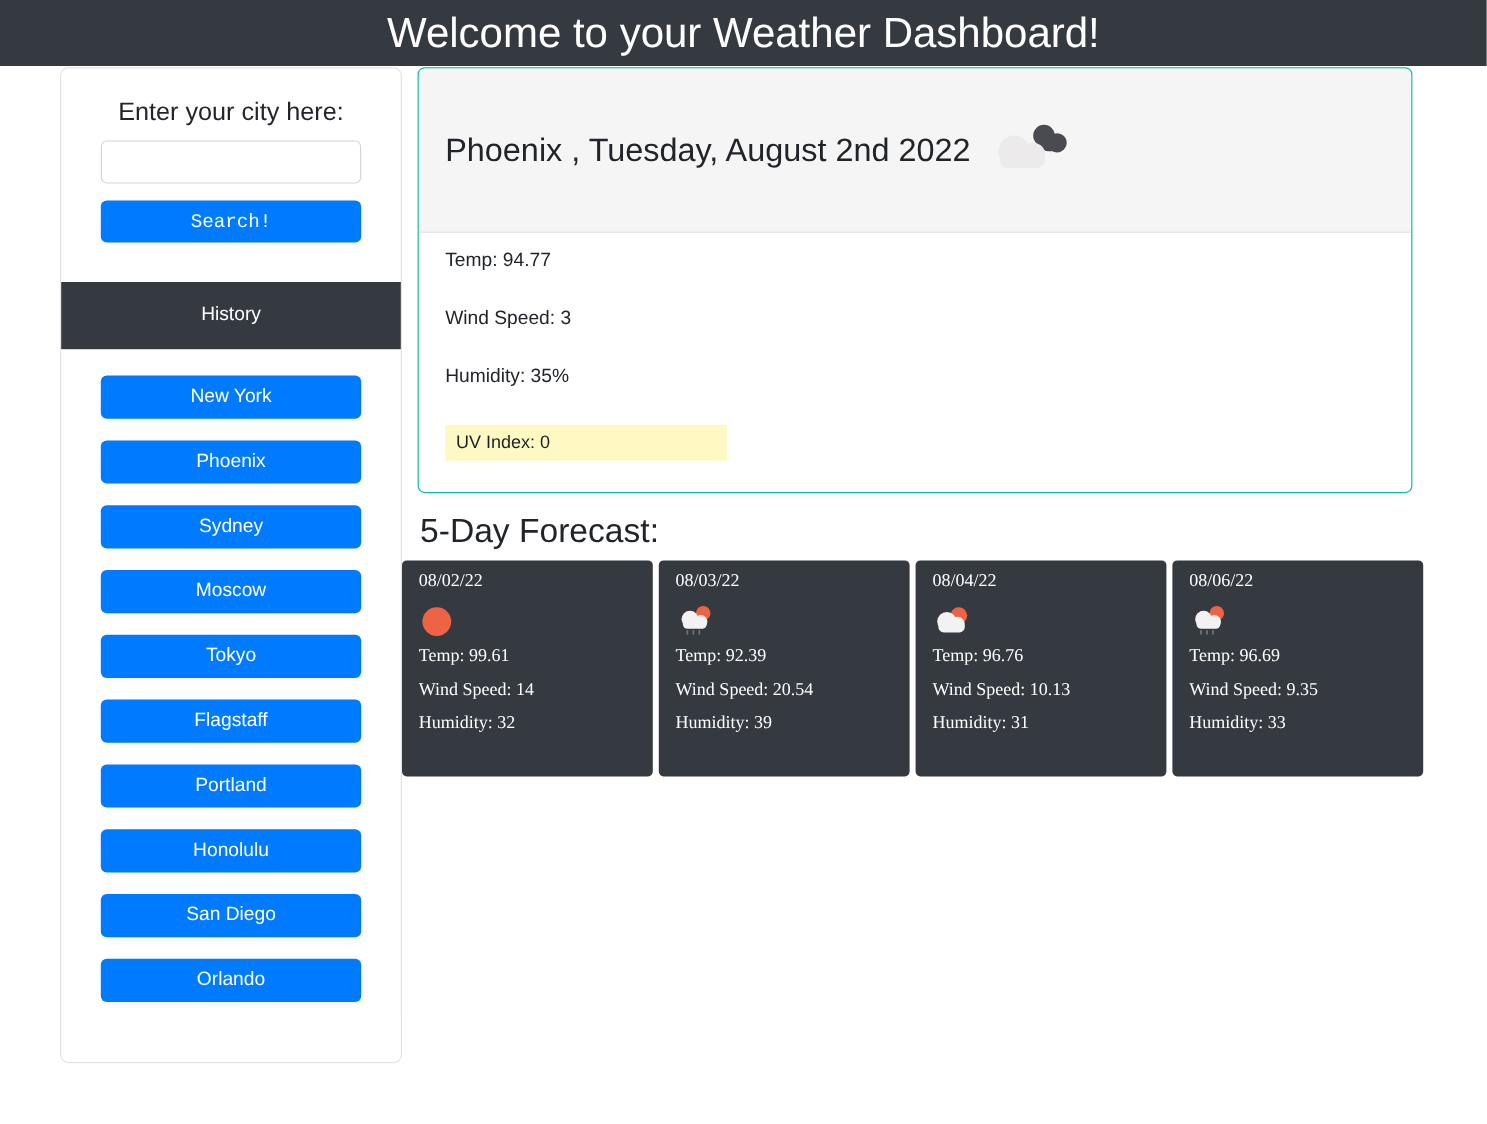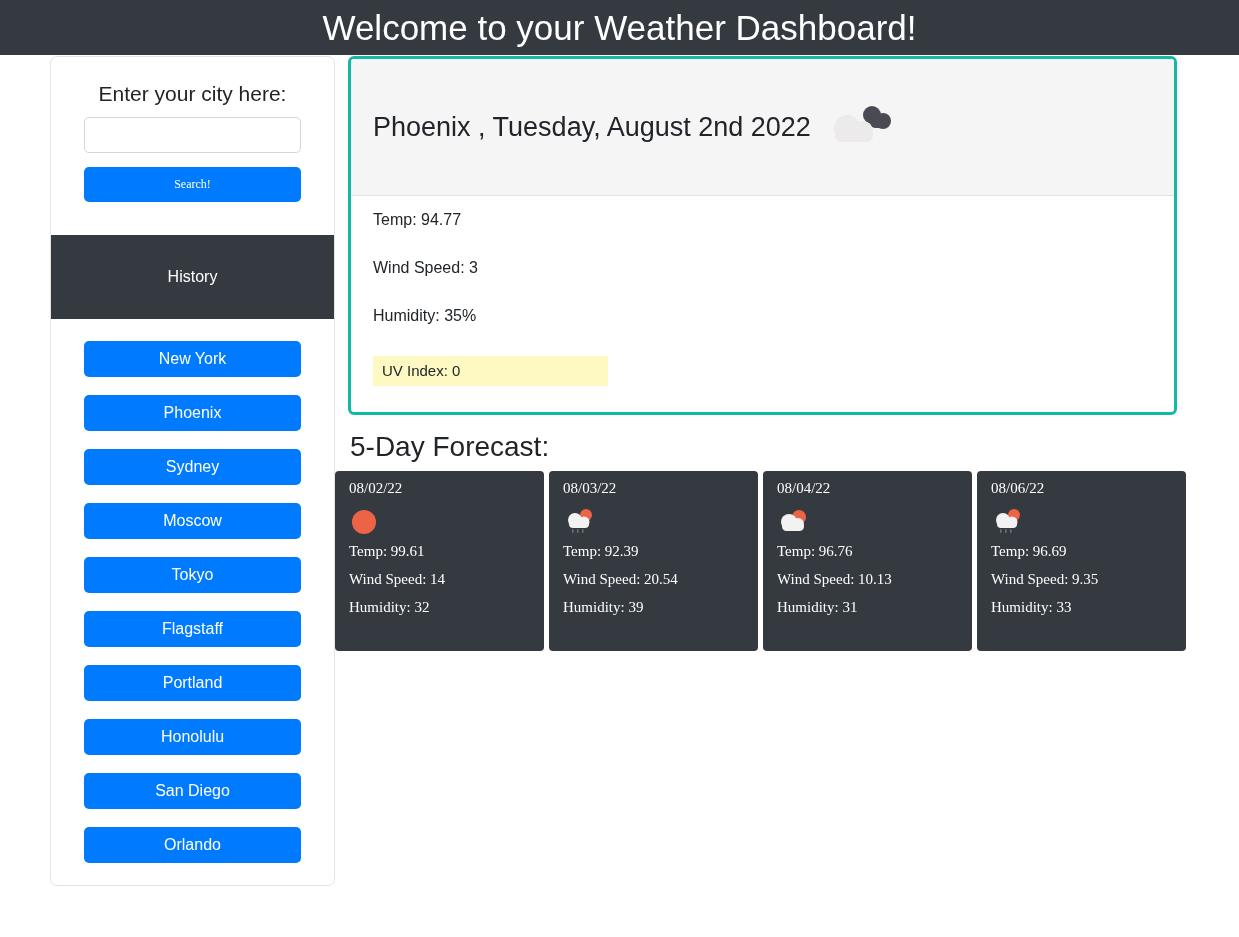--- a/index.html
+++ b/index.html
@@ -54,31 +54,31 @@
     outline: none;
   }
   .search-button {
     display: block;
     width: 217px; height: 35px;
     margin: 14px auto 0 auto;
     background: #007bff;
     border: none;
     border-radius: 5px;
     color: #ffffff;
-    font-family: Liberation Serif, serif;
-    font-size: 12px;
+    font-family: Liberation Mono, monospace;
+    font-size: 16px;
     cursor: pointer;
   }
   .history-header {
     margin: 33px -16px 0 -16px;
     background: #343a40;
     color: #ffffff;
     font-size: 16px;
     text-align: center;
-    padding: 34px 0;
+    padding: 20px 0;
     line-height: 1;
   }
   .history-list { padding: 22px 0 0 0; }
   .city-button {
     display: block;
     width: 217px; height: 36px;
     margin: 0 auto 18px auto;
     background: #007bff;
     border: none;
     border-radius: 5px;
@@ -88,21 +88,21 @@
     cursor: pointer;
     line-height: 36px;
     padding: 0;
     text-align: center;
   }
 
   
   .main { position: absolute; left: 348px; top: 56px; width: 829px; }
 
   .today-card {
-    border: 3px solid #14b8a6;
+    border: 1px solid #14b8a6;
     border-radius: 6px;
     background: #ffffff;
     overflow: hidden;
   }
   .today-head {
     background: #f5f5f5;
     border-bottom: 1px solid #e3e3e3;
     height: 137px;
     display: flex; align-items: center;
     padding: 0 22px;

